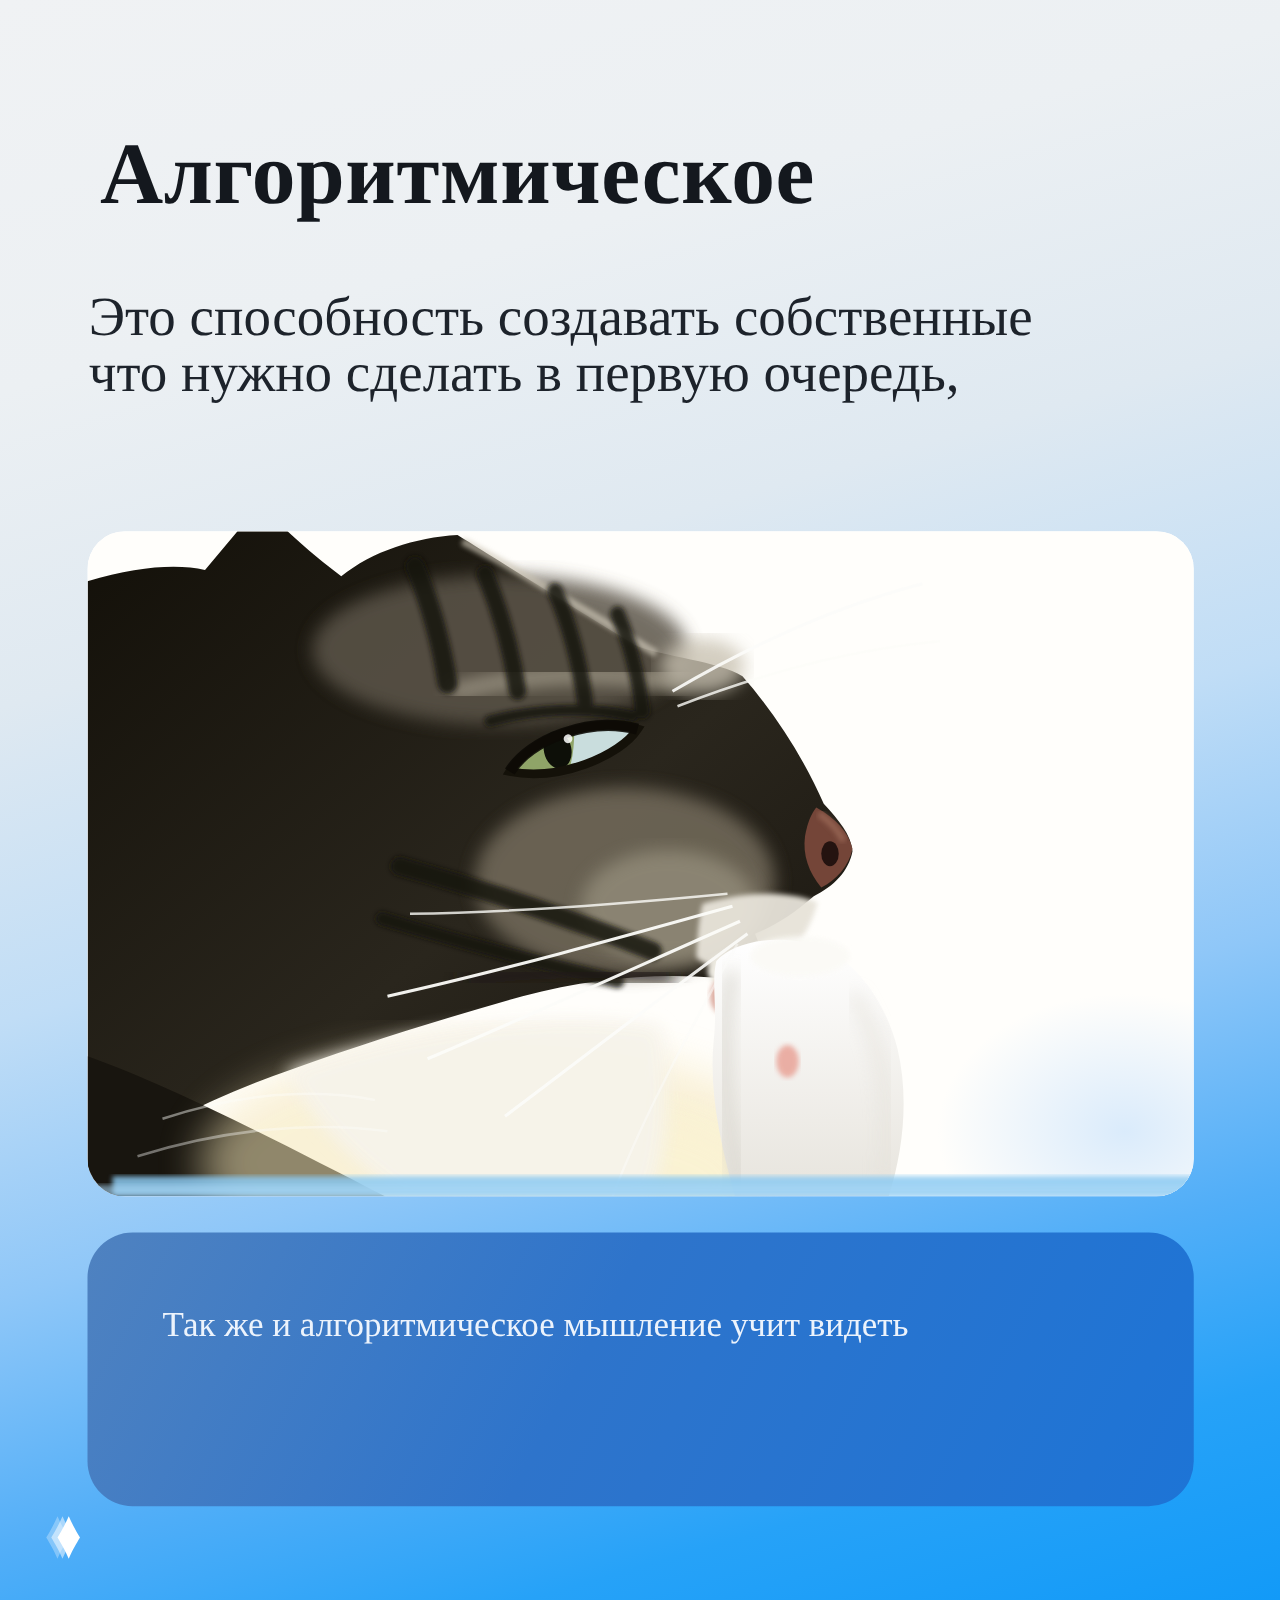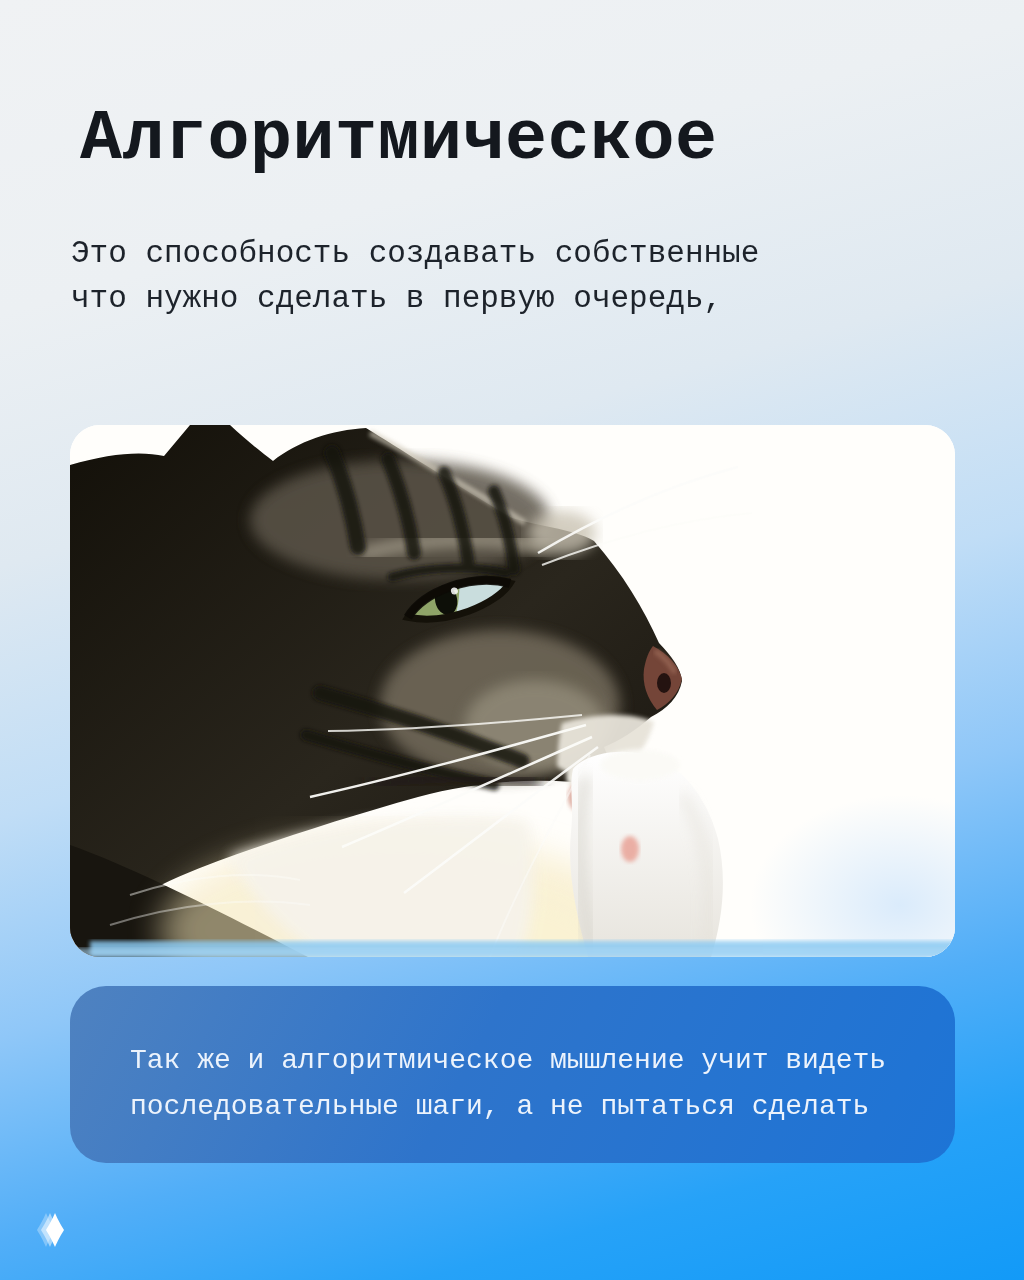--- a/index.html
+++ b/index.html
@@ -1,48 +1,48 @@
 <!DOCTYPE html>
 <html lang="ru"><head>
 <meta charset="utf-8">
 <style>
   html,body{margin:0;padding:0;background:#222;}
   .poster{
     position:relative;
     width:1024px;height:1280px;
     overflow:hidden;
-    font-family:Liberation Mono, monospace;
+    font-family:Liberation Serif, serif;
     background:linear-gradient(164deg,
       #f0f2f4 0%,
       #ecf0f3 20%,
       #dfe9f1 36%,
       #c0ddf6 52%,
       #8fc7f8 66%,
       #51aef8 79%,
       #26a2f8 89%,
       #129af8 100%);
   }
   .title{
     position:absolute;left:80px;top:62px;
     font-weight:700;font-size:70px;line-height:62px;
     letter-spacing:.5px;color:#14181e;
   }
   .title span{display:block;}
   .intro{
     position:absolute;left:71px;top:232px;width:880px;
-    font-size:31px;line-height:44.5px;color:#1d232b;
+    font-size:44px;line-height:44.5px;color:#1d232b;
   }
   .intro span{display:block;}
   .photo{
     position:absolute;left:70px;top:425px;width:885px;height:532px;
     border-radius:30px;overflow:hidden;background:#ffffff;
   }
   .photo svg{display:block;width:885px;height:532px;}
   .callout{
-    position:absolute;left:70px;top:986px;width:885px;height:177px;
+    position:absolute;left:70px;top:986px;width:885px;height:219px;
     border-radius:36px;
     background:linear-gradient(118deg,#4f82c0 0%,#2e74cb 45%,#1d74d6 100%);
   }
   .callout-text{
     padding:52px 60px 0 60px;
     font-size:28px;line-height:46px;color:#ecf3fc;
   }
   .callout-text span{display:block;}
   .logo{position:absolute;left:32px;top:1212px;width:34px;height:36px;}
   .logo svg{display:block;width:34px;height:36px;}
@@ -161,21 +161,20 @@
       </g>
 
       <rect x="20" y="516" width="865" height="16" fill="#8ccaf2" opacity="0.85" filter="url(#b1)"></rect>
       <rect x="0" y="523" width="885" height="9" fill="#a9d7f5" opacity="0.6" filter="url(#b1)"></rect>
     </svg>
   </div>
 
   <div class="callout">
     <div class="callout-text">
       <span>Так же и алгоритмическое мышление учит видеть</span>
-      <span>последовательные шаги, а не пытаться сделать</span>
     </div>
   </div>
 
   <div class="logo">
     <svg viewBox="0 0 34 36">
       <g fill="#ffffff">
         <path opacity="0.3" transform="translate(-9,0)" d="M23,1 C25.5,7 29.5,14 32,18 C29.5,22 25.5,29 23,35 C20.5,29 16.5,22 14,18 C16.5,14 20.5,7 23,1 Z"></path>
         <path opacity="0.5" transform="translate(-5,0)" d="M23,1 C25.5,7 29.5,14 32,18 C29.5,22 25.5,29 23,35 C20.5,29 16.5,22 14,18 C16.5,14 20.5,7 23,1 Z"></path>
         <path d="M23,1 C25.5,7 29.5,14 32,18 C29.5,22 25.5,29 23,35 C20.5,29 16.5,22 14,18 C16.5,14 20.5,7 23,1 Z"></path>
       </g>

